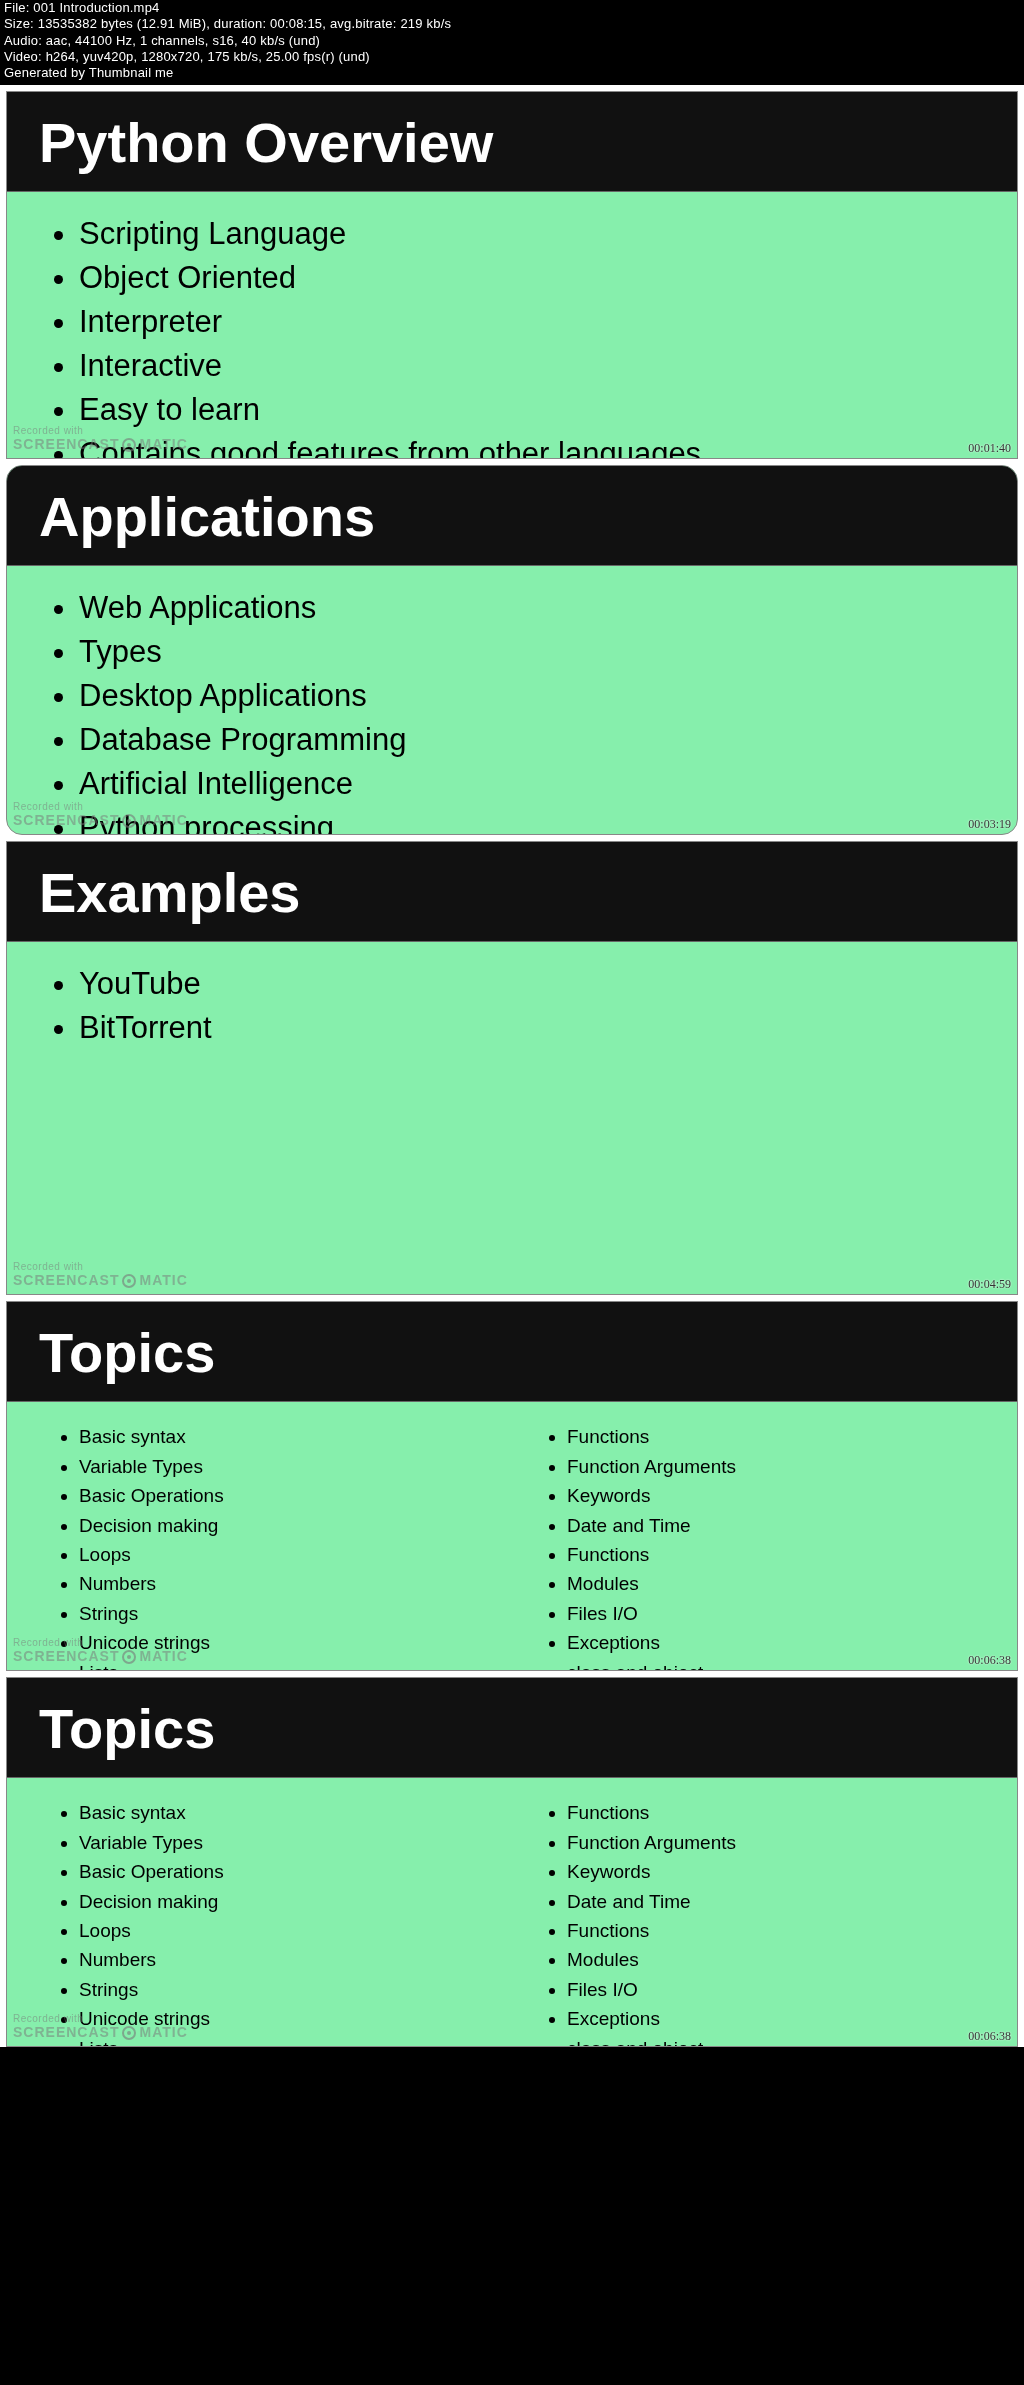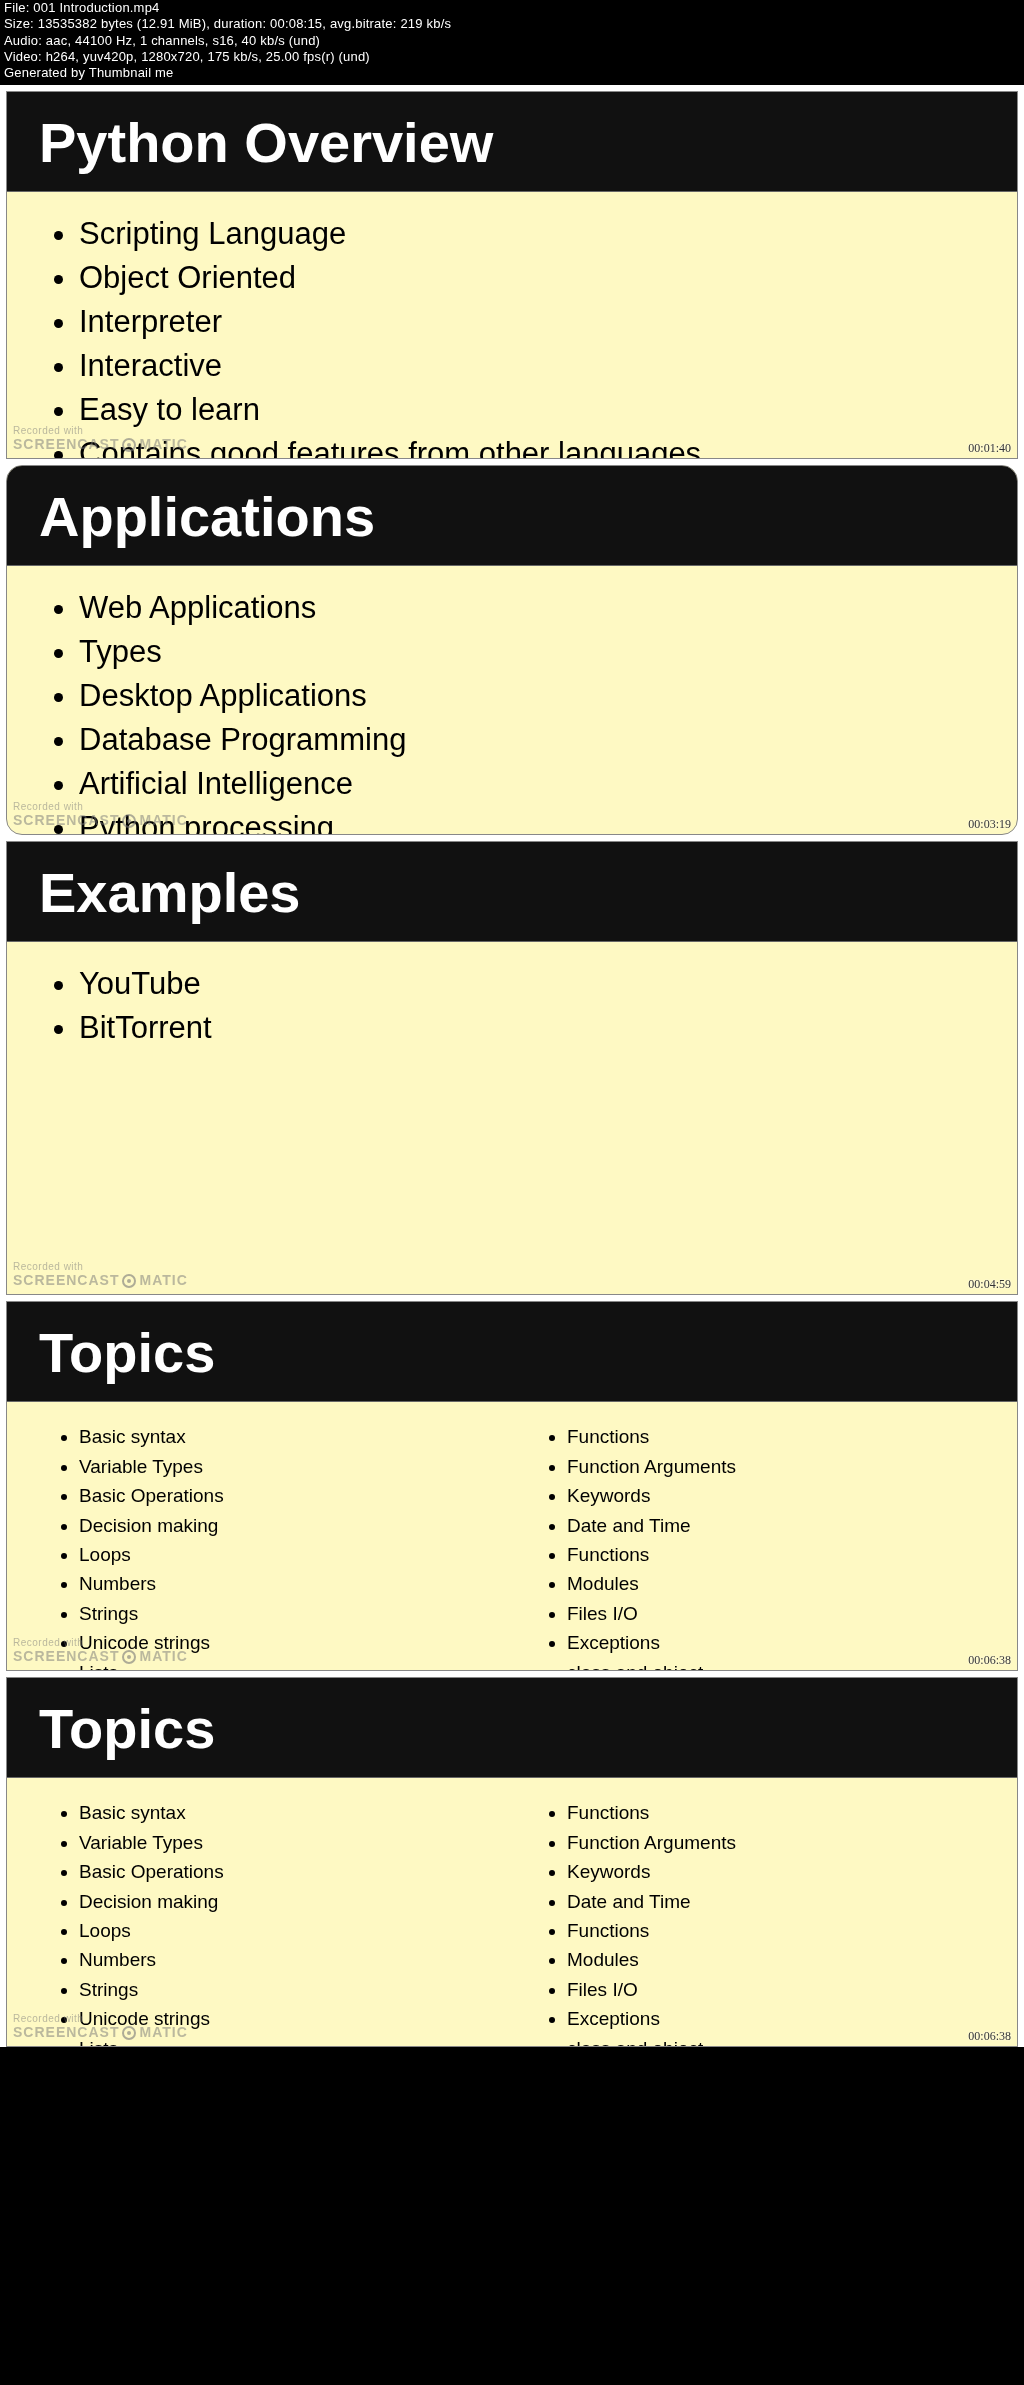--- a/index.html
+++ b/index.html
@@ -19,21 +19,21 @@
     font-stretch: condensed;
     letter-spacing: 0.2px;
   }
   .thumb-wrap {
     background: #fff;
     padding: 6px 6px 0 6px;
   }
   .thumb {
     position: relative;
     width: 100%;
-    background: #fef9c3;
+    background: #86efac;
     border: 1px solid #888;
     margin-bottom: 6px;
     overflow: hidden;
   }
   .t1 { height: 368px; }
   .t2 { height: 370px; border-radius: 16px; }
   .t3 { height: 454px; }
   .t4 { height: 370px; }
   .t5 { height: 370px; }
   .slide-title {

